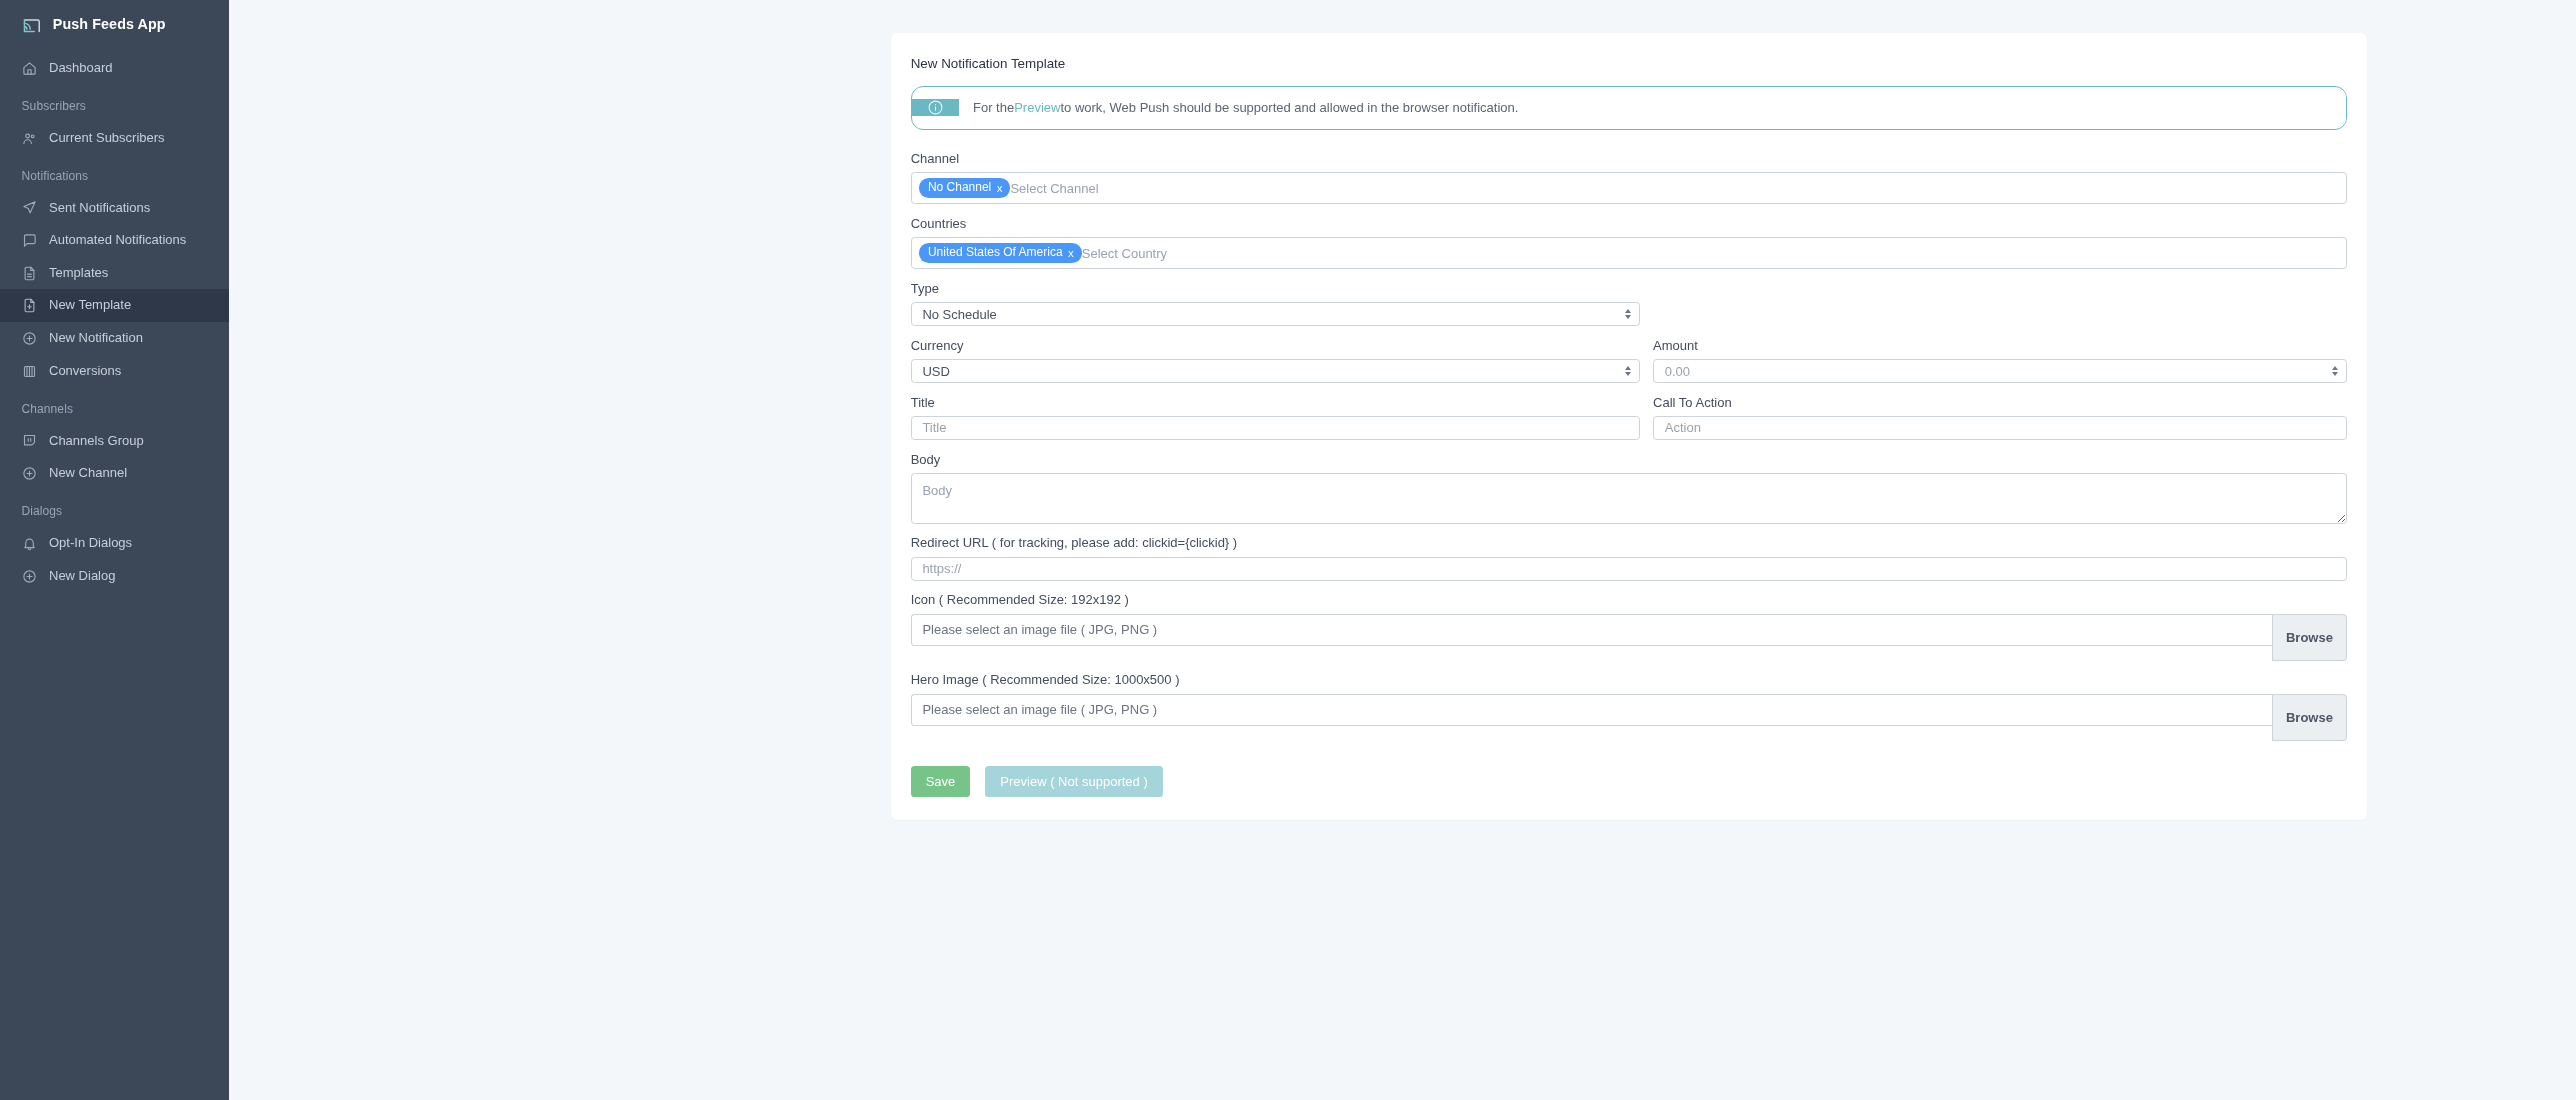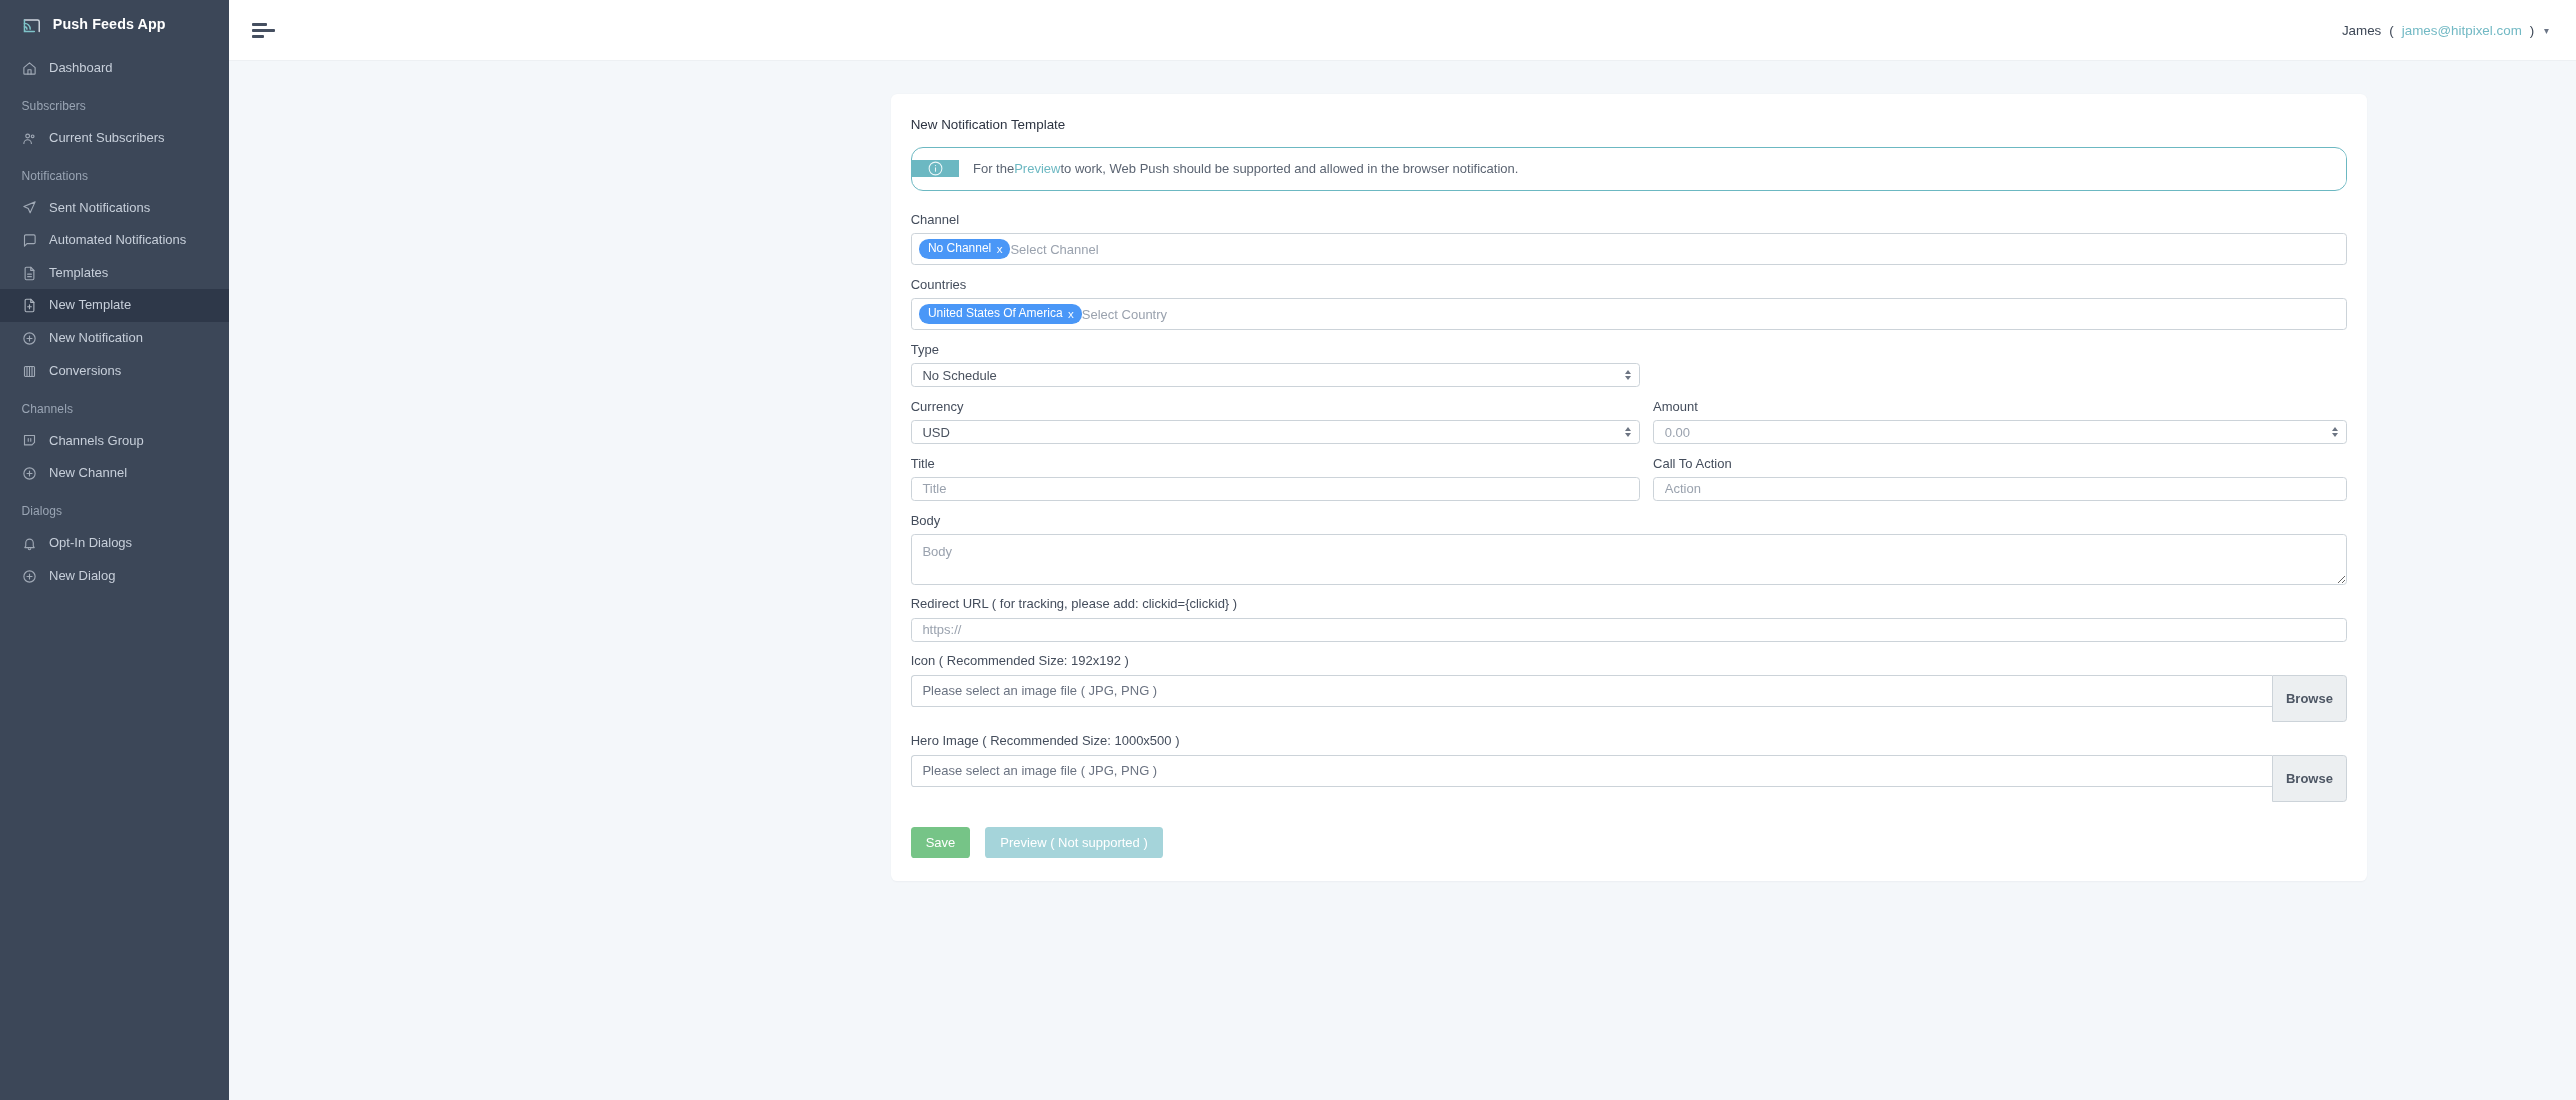--- a/index.html
+++ b/index.html
@@ -355,34 +355,20 @@
             <circle cx="12" cy="12" r="9"></circle>
             <path d="M12 8v8M8 12h8"></path>
           </svg>
       </span>
       <span class="lbl">New Dialog</span>
     </div>
   </aside>
 
   <div class="main">
 
-    <header class="topbar">
-      <div class="hamburger">
-        <span></span>
-          <span></span>
-          <span></span>
-      </div>
-      <div class="user-menu">
-        <span>James</span>
-        <span>(</span>
-        <span class="email">james@hitpixel.com</span>
-        <span>)</span>
-        <span class="caret">▾</span>
-      </div>
-    </header>
 
     <section class="content">
       <div class="card">
 
         <div class="card-title">New Notification Template</div>
 
         <div class="alert">
           <div class="alert-icon">
             <svg viewBox="0 0 24 24" fill="none" stroke="#eaf6f8" stroke-width="1.5" stroke-linecap="round">
               <circle cx="12" cy="12" r="9"></circle>

